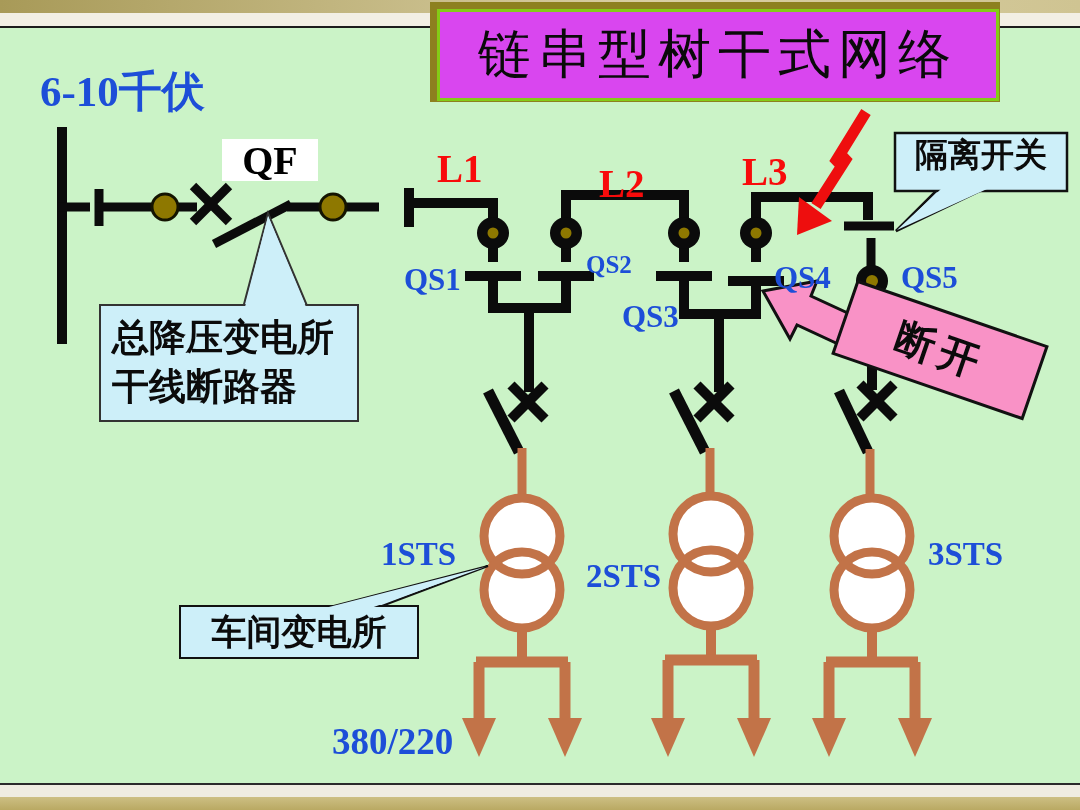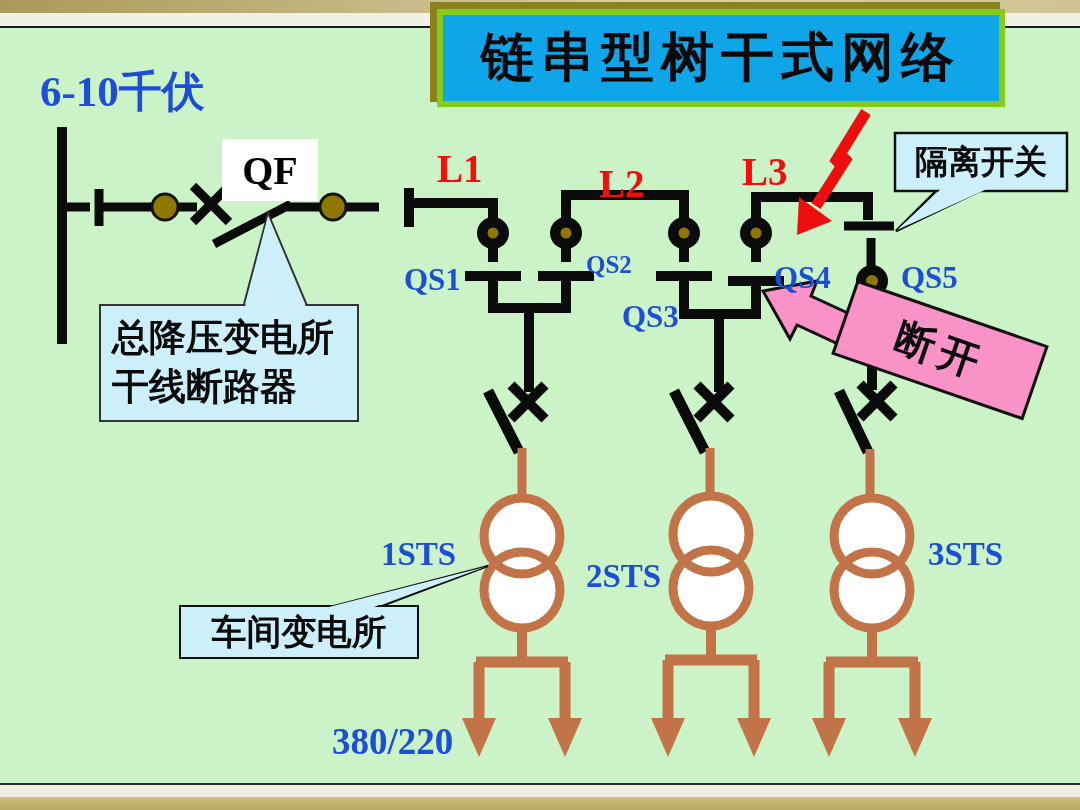--- a/index.html
+++ b/index.html
@@ -10,26 +10,26 @@
   #strip-cream-top{top:13px;height:13px;background:#F2EFE4;}
   #hairline-top{top:26px;height:2px;background:#1c1c1c;}
   #hairline-bottom{top:783px;height:2px;background:#2a2a2a;}
   #strip-cream-bottom{top:785px;height:12px;background:#EFECE1;}
   #strip-tan-bottom{top:797px;height:13px;background:linear-gradient(#CDBF83,#B9A963);}
   svg{position:absolute;left:0;top:0;}
   .lbl{position:absolute;font-weight:bold;color:#1d4ed8;white-space:nowrap;line-height:1;}
   .red{color:#F80B0B;}
   #banner{position:absolute;left:430px;top:2px;width:570px;height:100px;
           background:#8D801F;padding:7px;box-sizing:border-box;z-index:5;}
-  #banner-inner{width:100%;height:100%;background:#0ea5e9;border:6px solid #84cc16;
+  #banner-inner{width:100%;height:100%;background:#d946ef;border:3px solid #84cc16;
           display:flex;align-items:center;justify-content:center;
-          font-size:53px;font-weight:bold;letter-spacing:7px;color:#0a0a0a;}
+          font-size:53px;font-weight:normal;letter-spacing:7px;color:#0a0a0a;}
   .callout-text{position:absolute;display:flex;align-items:center;justify-content:center;
           font-weight:bold;color:#0b0b0b;z-index:4;}
-  #qf-label{position:absolute;left:222px;top:139px;width:96px;height:62px;background:#ffffff;
+  #qf-label{position:absolute;left:222px;top:139px;width:96px;height:42px;background:#ffffff;
           display:flex;align-items:center;justify-content:center;font-size:40px;font-weight:bold;z-index:3;}
 </style>
 </head>
 <body>
 
 <div id="stage">
 
   <div class="strip" id="strip-tan-top"></div>
   <div class="strip" id="strip-cream-top"></div>
   <div class="strip" id="hairline-top"></div>
@@ -207,21 +207,21 @@
   <div class="lbl" style="left:622px;top:301px;font-size:31px;">QS3</div>
   <div class="lbl" style="left:774px;top:262px;font-size:31px;">QS4</div>
   <div class="lbl" style="left:901px;top:262px;font-size:31px;">QS5</div>
 
   <div class="lbl" style="left:381px;top:538px;font-size:33px;">1STS</div>
   <div class="lbl" style="left:586px;top:538px;font-size:33px;margin-top:22px;">2STS</div>
   <div class="lbl" style="left:928px;top:538px;font-size:33px;">3STS</div>
 
   <div class="lbl" style="left:332px;top:699px;font-size:37px;margin-top:24px;">380/220</div>
 
-  <div class="callout-text" style="left:895px;top:133px;width:172px;height:58px;font-size:33px;">隔离开关</div>
+  <div class="callout-text" style="left:895px;top:126px;width:172px;height:58px;font-size:33px;">隔离开关</div>
   <div class="callout-text" style="left:112px;top:314px;width:240px;height:98px;font-size:37px;flex-direction:column;align-items:flex-start;justify-content:center;line-height:1.32;">
     <span>总降压变电所</span>
     <span>干线断路器</span>
   </div>
   <div class="callout-text" style="left:180px;top:606px;width:238px;height:52px;font-size:35px;">车间变电所</div>
   <div class="callout-text" style="left:840px;top:312px;width:200px;height:76px;font-size:40px;letter-spacing:6px;transform:rotate(19deg);transform-origin:50% 50%;">断开</div>
 
 </div>
 
 </body></html>

